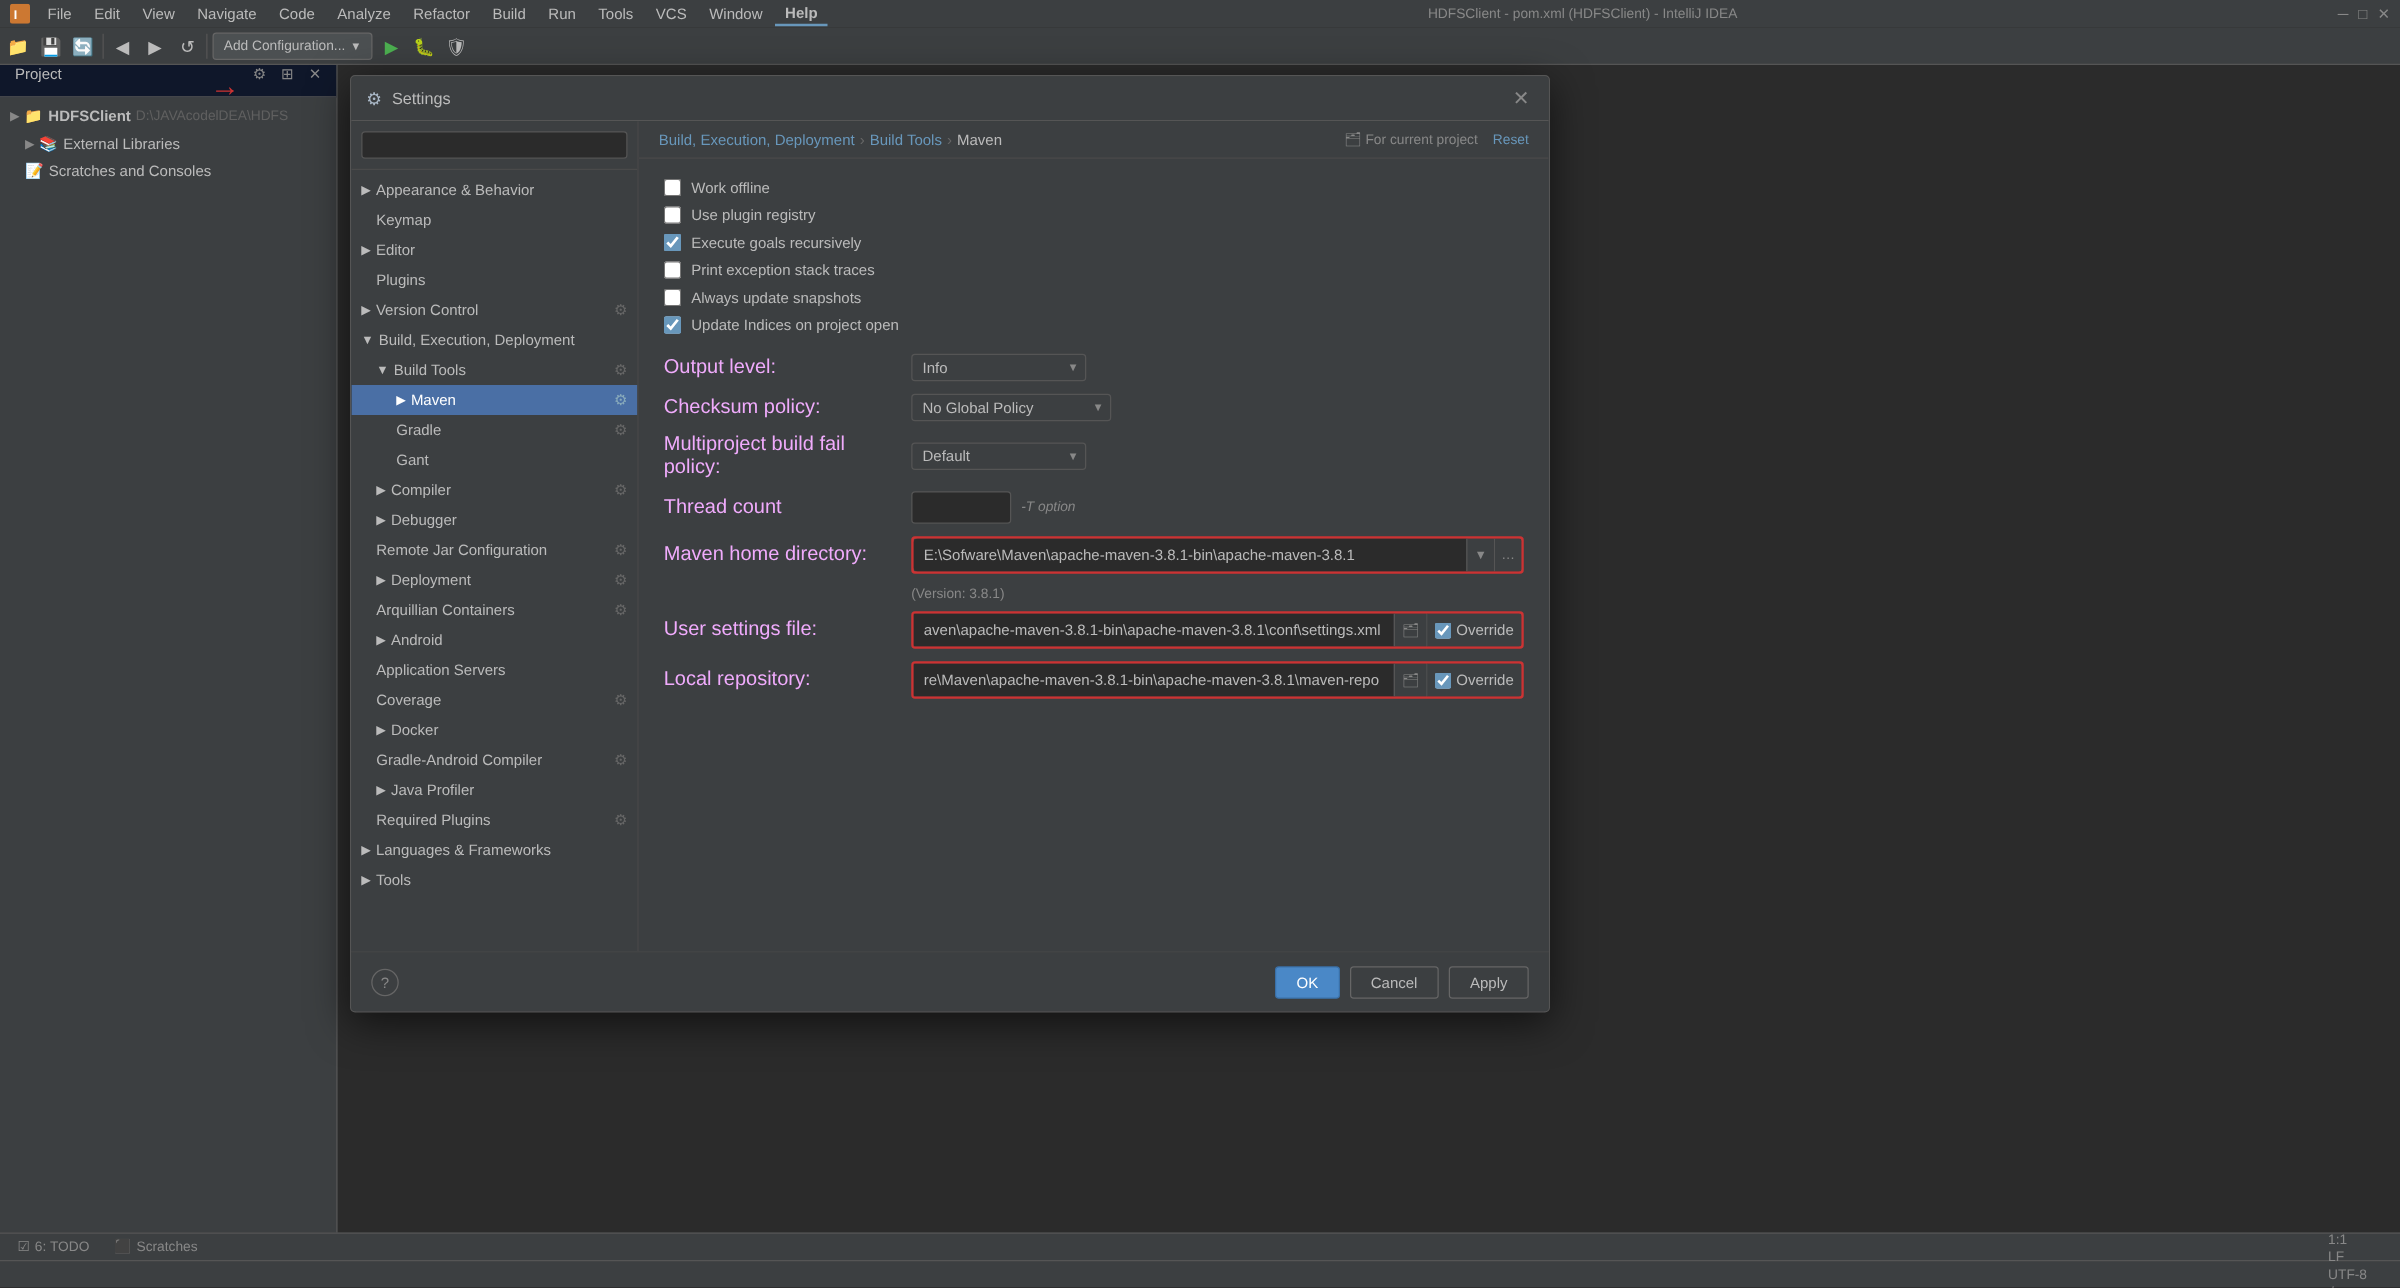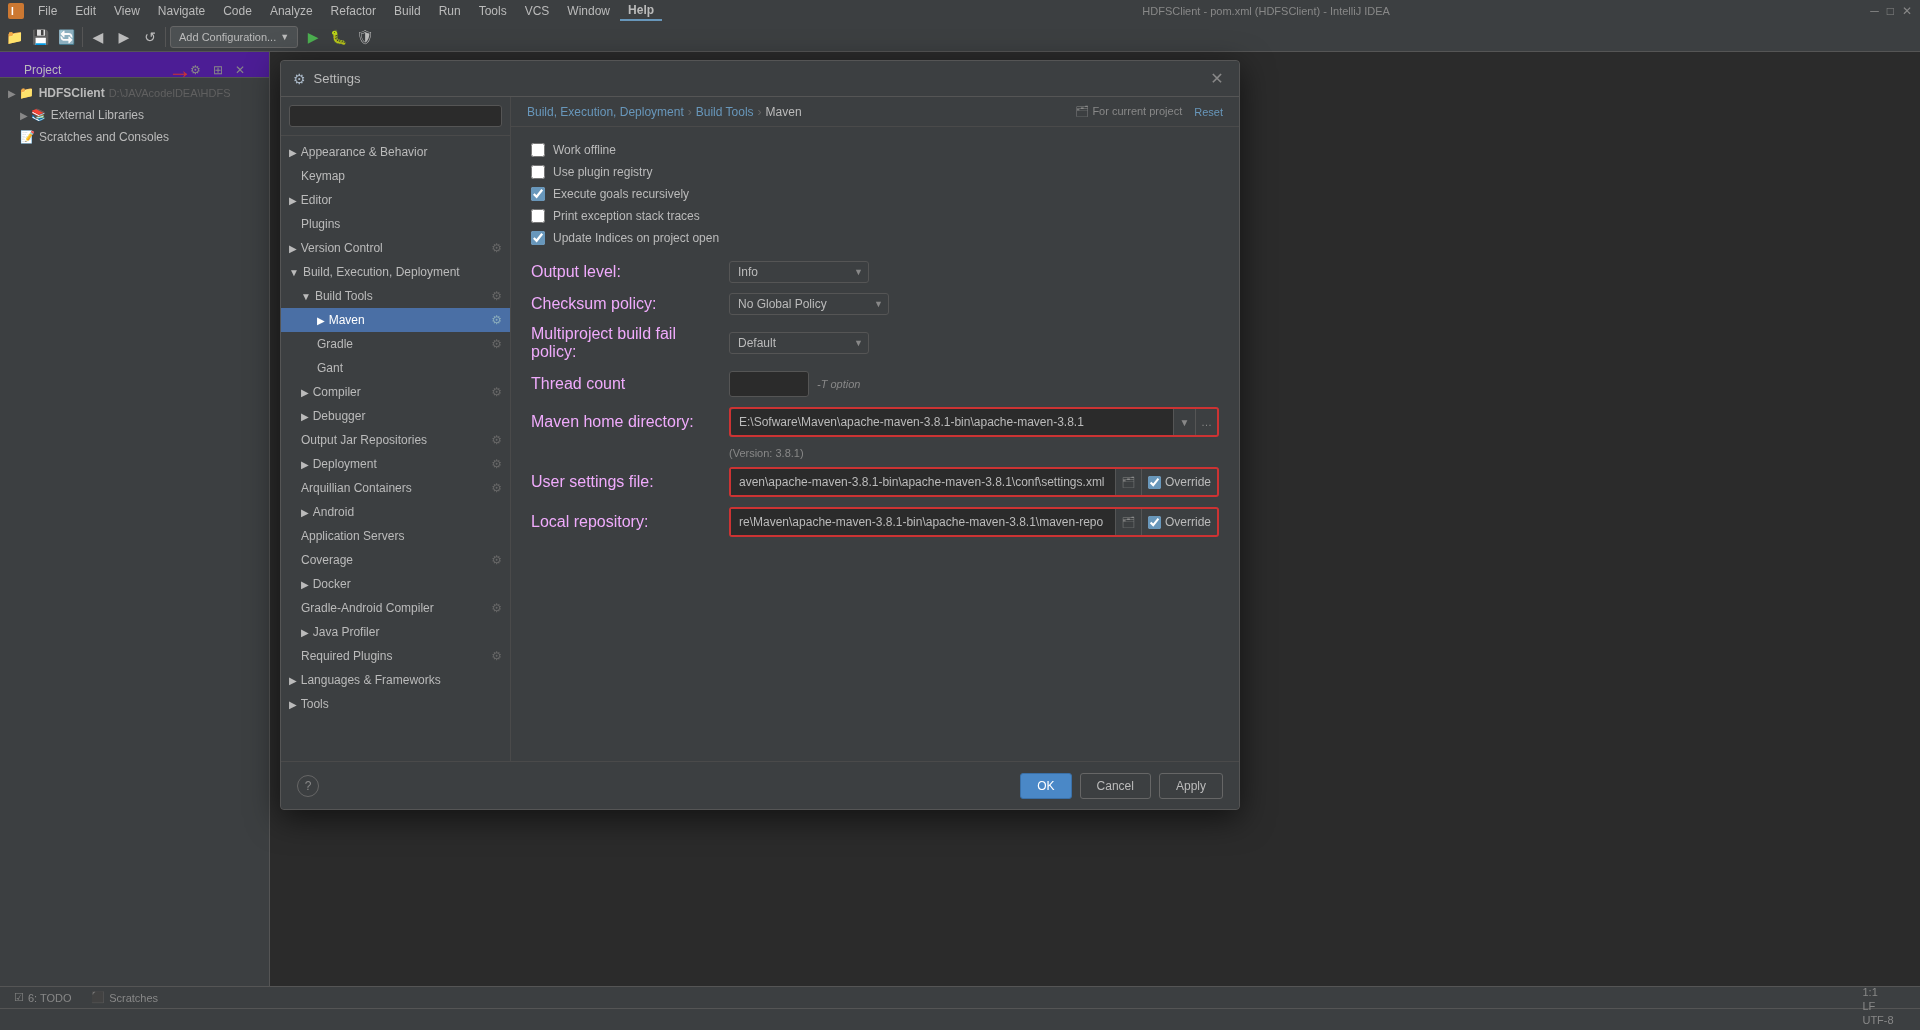--- a/index.html
+++ b/index.html
@@ -78,23 +78,23 @@
     .project-panel {
       position: absolute;
       top: 52px; left: 0;
       width: 270px;
       bottom: 22px;
       background: #3c3f41;
       border-right: 1px solid #555;
     }
     .project-header {
       height: 26px;
-      background: #4c1d95;
-      display: flex; align-items: flex-end;
-      padding: 0 24px;
+      background: #0f172a;
+      display: flex; align-items: flex-start;
+      padding: 0 12px;
       gap: 8px;
       border-bottom: 1px solid #555;
     }
     .project-tree {
       padding: 4px 0;
     }
     .tree-item {
       display: flex; align-items: center;
       height: 22px;
       padding: 0 8px;
@@ -564,21 +564,21 @@
           <span>Compiler</span>
           <span style="margin-left:auto;color:#666;">⚙</span>
         </div>
 
         <div class="st-item st-indent-1">
           <span class="st-arrow">▶</span>
           <span>Debugger</span>
         </div>
 
         <div class="st-item st-indent-1">
-          <span>Output Jar Repositories</span>
+          <span>Remote Jar Configuration</span>
           <span style="margin-left:auto;color:#666;">⚙</span>
         </div>
 
         <div class="st-item st-indent-1">
           <span class="st-arrow">▶</span>
           <span>Deployment</span>
           <span style="margin-left:auto;color:#666;">⚙</span>
         </div>
 
         <div class="st-item st-indent-1">
@@ -659,20 +659,24 @@
         </div>
         <div class="checkbox-row">
           <input type="checkbox" id="cb-execute-goals" checked="" style="">
           <label class="checkbox-label" for="cb-execute-goals">Execute goals recursively</label>
         </div>
         <div class="checkbox-row">
           <input type="checkbox" id="cb-print-exception" style="">
           <label class="checkbox-label" for="cb-print-exception">Print exception stack traces</label>
         </div>
         <div class="checkbox-row">
+          <input type="checkbox" id="cb-always-update" style="">
+          <label class="checkbox-label" for="cb-always-update">Always update snapshots</label>
+        </div>
+        <div class="checkbox-row">
           <input type="checkbox" id="cb-update-indices" checked="" style="">
           <label class="checkbox-label" for="cb-update-indices">Update Indices on project open</label>
         </div>
 
         <div style="height:8px;"></div>
 
         <div class="form-row">
           <span class="form-label">Output level:</span>
           <div class="select-wrapper">
             <select class="form-select" style="min-width:140px;">

